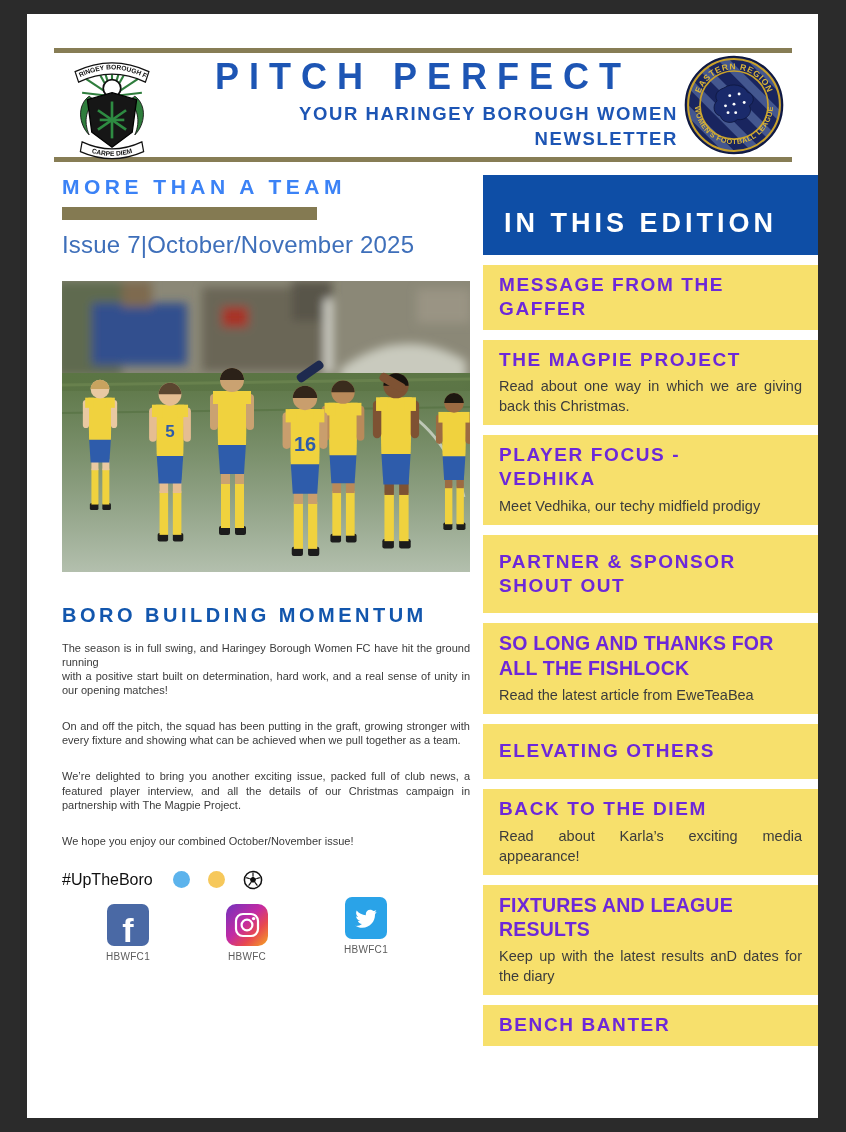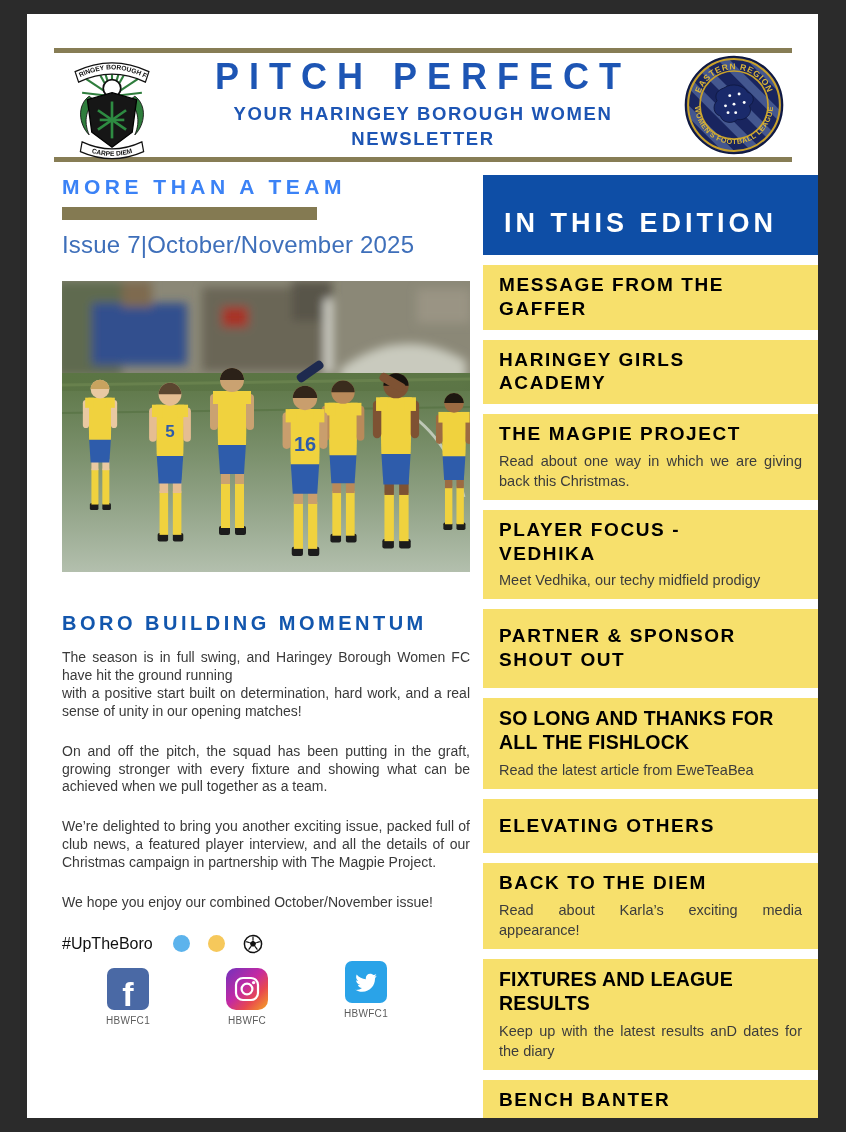--- a/index.html
+++ b/index.html
@@ -25,38 +25,38 @@
     display:flex;align-items:center;height:92px;
   }
   .crest-wrap{width:112px;display:flex;justify-content:center;}
   .badge-wrap{width:112px;display:flex;justify-content:center;}
   .masthead-center{flex:1;text-align:center;}
   .newsletter-title{
     color:#1d55b4;font-size:36px;font-weight:bold;letter-spacing:10px;line-height:1;
   }
   .newsletter-subtitle{
     color:#1d55b4;font-size:18.5px;font-weight:bold;letter-spacing:1.6px;
-    margin-top:7px;line-height:1.35;
+    margin-top:7px;line-height:1.35;text-align:right;
   }
 
   
   .main{display:flex;margin:13px 0 0 35px;gap:13px;}
   .left-col{width:408px;}
   .sidebar{width:336px;display:flex;flex-direction:column;gap:10px;}
 
   
   .kicker{color:#3b82f6;font-size:21px;font-weight:bold;letter-spacing:4.5px;}
   .kicker-bar{width:255px;height:13px;background:#847a52;margin-top:8px;}
   .issue-line{color:#3e6fba;font-size:24px;margin-top:11px;letter-spacing:0.2px;}
   .photo{width:408px;height:291px;margin-top:22px;}
   .photo svg{display:block;}
-  .article-heading{color:#1256ad;font-size:20px;font-weight:bold;letter-spacing:3.5px;margin-top:40px;}
+  .article-heading{color:#1256ad;font-size:20px;font-weight:bold;letter-spacing:3.5px;margin-top:32px;}
   .body-text{margin:14px 0 0 0;}
   .body-text p{
-    margin:0 0 22px 0;color:#3a3a3a;font-size:14px;line-height:1.28;
+    margin:0 0 22px 0;color:#3a3a3a;font-size:11px;line-height:1.28;
     text-align:justify;
   }
   .hashtag-row{display:flex;align-items:center;gap:18px;font-size:16px;color:#101010;margin-top:4px;}
   .emoji-circle{width:17px;height:17px;border-radius:50%;display:inline-block;}
   .emoji-blue{background:#5cb3ec;margin-left:2px;}
   .emoji-yellow{background:#f6c85b;}
   .social-row{display:flex;gap:71px;margin:14px 0 0 42px;align-items:flex-start;}
   .social-item{display:flex;flex-direction:column;align-items:center;gap:5px;width:48px;}
   .social-item.raised{margin-top:-7px;}
   .icon-tile{width:42px;height:42px;border-radius:7px;display:flex;align-items:center;justify-content:center;}
@@ -66,21 +66,21 @@
   .tw-tile{background:#2aa3e8;}
   .social-handle{font-size:10px;color:#5c5c5c;letter-spacing:0.3px;}
 
   
   .edition-header{
     background:#0e4ea6;color:#ffffff;
     font-size:27px;font-weight:bold;letter-spacing:4px;
     padding:33px 0 16px 21px;
   }
   .ybox{background:#f7e06c;padding:8px 16px 9px 16px;}
-  .ybox-h{color:#000000;font-size:19px;font-weight:bold;letter-spacing:1.6px;line-height:1.25;}
+  .ybox-h{color:#6d28d9;font-size:19px;font-weight:bold;letter-spacing:1.6px;line-height:1.25;}
   .ybox.condensed .ybox-h{letter-spacing:0.2px;font-size:19.5px;}
   .ybox.roomy{padding-top:15px;padding-bottom:16px;}
   .ybox-s{margin-top:5px;color:#3c3c3c;font-size:14.5px;line-height:1.38;text-align:justify;}
   .ybox-s:empty{display:none;}
 </style>
 </head>
 <body>
 
 <div class="paper">
 
@@ -292,24 +292,20 @@
     </div>
 
     <div class="sidebar">
       <div class="edition-header">IN THIS EDITION</div>
 
       <div class="ybox">
         <div class="ybox-h pre">MESSAGE FROM THE
 GAFFER</div>
       </div>
 
-      <div class="ybox">
-        <div class="ybox-h pre">HARINGEY GIRLS
-ACADEMY</div>
-      </div>
 
       <div class="ybox">
         <div class="ybox-h pre">THE MAGPIE PROJECT</div>
         <div class="ybox-s">Read about one way in which we are giving back this Christmas.</div>
       </div>
 
       <div class="ybox">
         <div class="ybox-h pre">PLAYER FOCUS -
 VEDHIKA</div>
         <div class="ybox-s">Meet Vedhika, our techy midfield prodigy</div>

